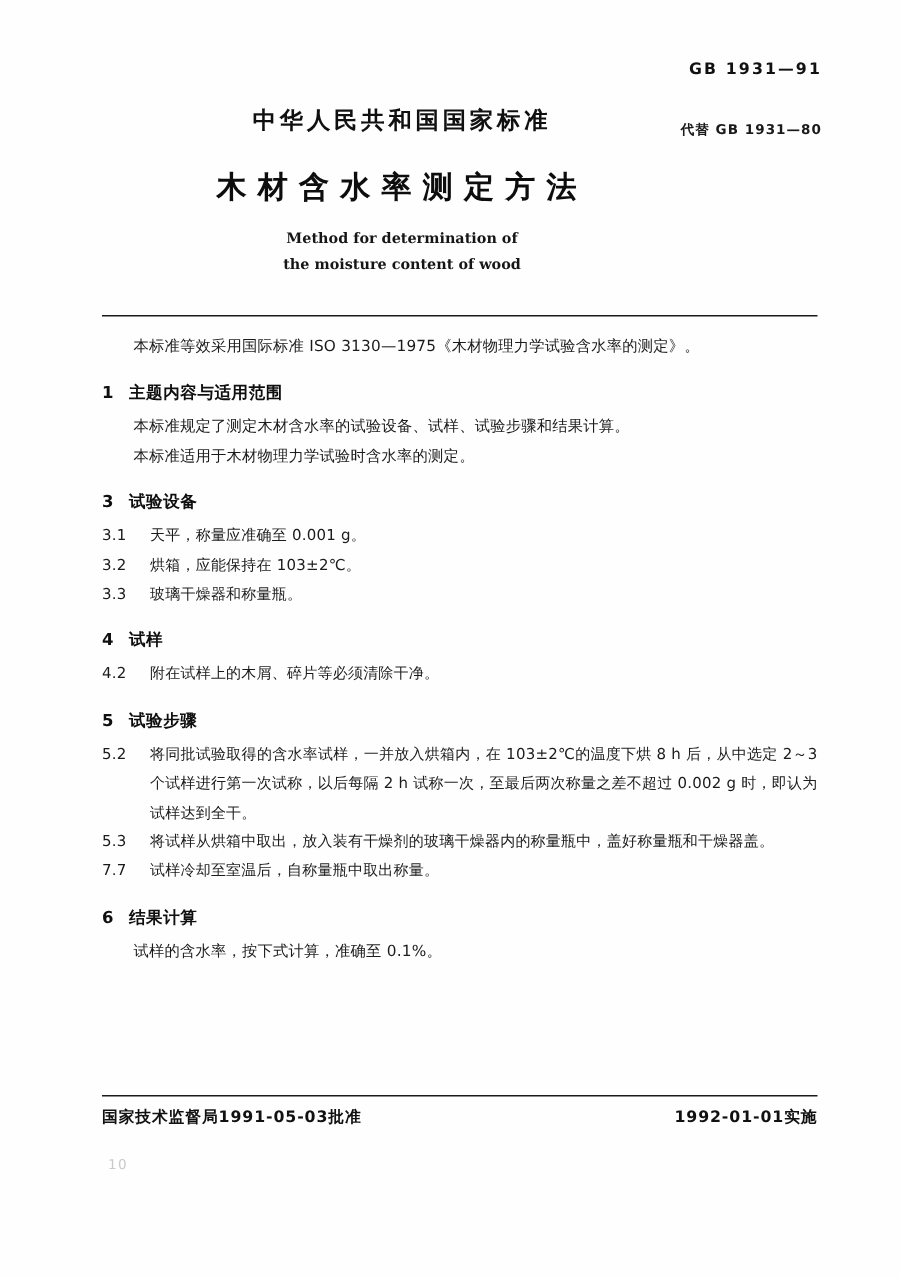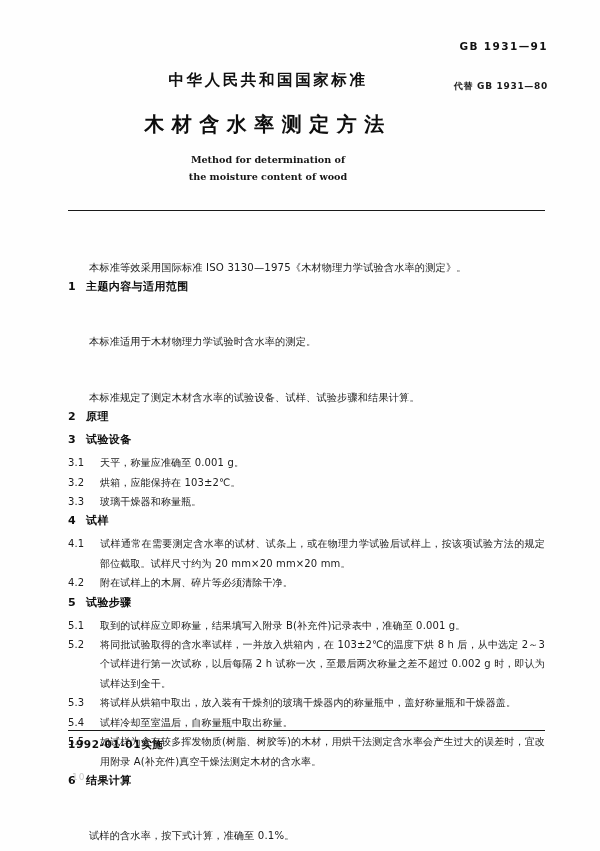--- a/index.html
+++ b/index.html
@@ -99,27 +99,28 @@
     width: 477px;
   }
 
   .para {
     font-size: 10.2px;
     line-height: 19.4px;
     text-align: justify;
     color: #1b1b1b;
     letter-spacing: 0.15px;
   }
-  .para.indent { text-indent: 21px; margin-top: 36px; }
+  .para.indent { text-indent: 21px; }
 
   .sec-head {
     font-size: 11px;
     font-weight: bold;
     line-height: 19px;
     letter-spacing: 0.4px;
+    margin-top: 11px;
     margin-bottom: 4px;
     color: #0f0f0f;
   }
   .sec-head .num {
     display: inline-block;
     width: 18px;
   }
   .block { margin-top: 2px; }
 
   .clause {
@@ -179,27 +180,24 @@
   <div class="rule rule-top"></div>
 
   <div class="content">
 
     <div class="para indent">本标准等效采用国际标准 ISO 3130—1975《木材物理力学试验含水率的测定》。</div>
 
     <div class="sec-head">
       <span class="num">1</span><span>主题内容与适用范围</span>
     </div>
     <div class="block">
+      <div class="para indent">本标准规定了测定木材含水率的试验设备、试样、试验步骤和结果计算。</div>
       <div class="para indent">本标准适用于木材物理力学试验时含水率的测定。</div>
-      <div class="para indent">本标准规定了测定木材含水率的试验设备、试样、试验步骤和结果计算。</div>
-    </div>
-
-    <div class="sec-head">
-      <span class="num">2</span><span>原理</span>
-    </div>
+    </div>
+
 
     <div class="sec-head">
       <span class="num">3</span><span>试验设备</span>
     </div>
     <div class="block">
       <div class="clause">
         <span class="cnum">3.1</span><span>天平，称量应准确至 0.001 g。</span>
       </div>
       <div class="clause">
         <span class="cnum">3.2</span><span>烘箱，应能保持在 103±2℃。</span>
@@ -207,58 +205,50 @@
       <div class="clause">
         <span class="cnum">3.3</span><span>玻璃干燥器和称量瓶。</span>
       </div>
     </div>
 
     <div class="sec-head">
       <span class="num">4</span><span>试样</span>
     </div>
     <div class="block">
       <div class="clause">
-        <span class="cnum">4.1</span><span>试样通常在需要测定含水率的试材、试条上，或在物理力学试验后试样上，按该项试验方法的规定部位截取。试样尺寸约为 20 mm×20 mm×20 mm。</span>
-      </div>
-      <div class="clause">
         <span class="cnum">4.2</span><span>附在试样上的木屑、碎片等必须清除干净。</span>
       </div>
     </div>
 
     <div class="sec-head">
       <span class="num">5</span><span>试验步骤</span>
     </div>
     <div class="block">
       <div class="clause">
-        <span class="cnum">5.1</span><span>取到的试样应立即称量，结果填写入附录 B(补充件)记录表中，准确至 0.001 g。</span>
-      </div>
-      <div class="clause">
         <span class="cnum">5.2</span><span>将同批试验取得的含水率试样，一并放入烘箱内，在 103±2℃的温度下烘 8 h 后，从中选定 2～3 个试样进行第一次试称，以后每隔 2 h 试称一次，至最后两次称量之差不超过 0.002 g 时，即认为试样达到全干。</span>
       </div>
       <div class="clause">
         <span class="cnum">5.3</span><span>将试样从烘箱中取出，放入装有干燥剂的玻璃干燥器内的称量瓶中，盖好称量瓶和干燥器盖。</span>
       </div>
       <div class="clause">
-        <span class="cnum">5.4</span><span>试样冷却至室温后，自称量瓶中取出称量。</span>
-      </div>
-      <div class="clause">
-        <span class="cnum">5.5</span><span>如试样为含有较多挥发物质(树脂、树胶等)的木材，用烘干法测定含水率会产生过大的误差时，宜改用附录 A(补充件)真空干燥法测定木材的含水率。</span>
+        <span class="cnum">7.7</span><span>试样冷却至室温后，自称量瓶中取出称量。</span>
       </div>
     </div>
 
     <div class="sec-head">
       <span class="num">6</span><span>结果计算</span>
     </div>
     <div class="block">
       <div class="para indent">试样的含水率，按下式计算，准确至 0.1%。</div>
     </div>
 
   </div>
 
   <div class="rule rule-bot"></div>
 
   <div class="footer">
+    <span>国家技术监督局1991-05-03批准</span>
     <span>1992-01-01实施</span>
   </div>
 
   <div class="page-no">10</div>
 
 </div>
 
 </body></html>

